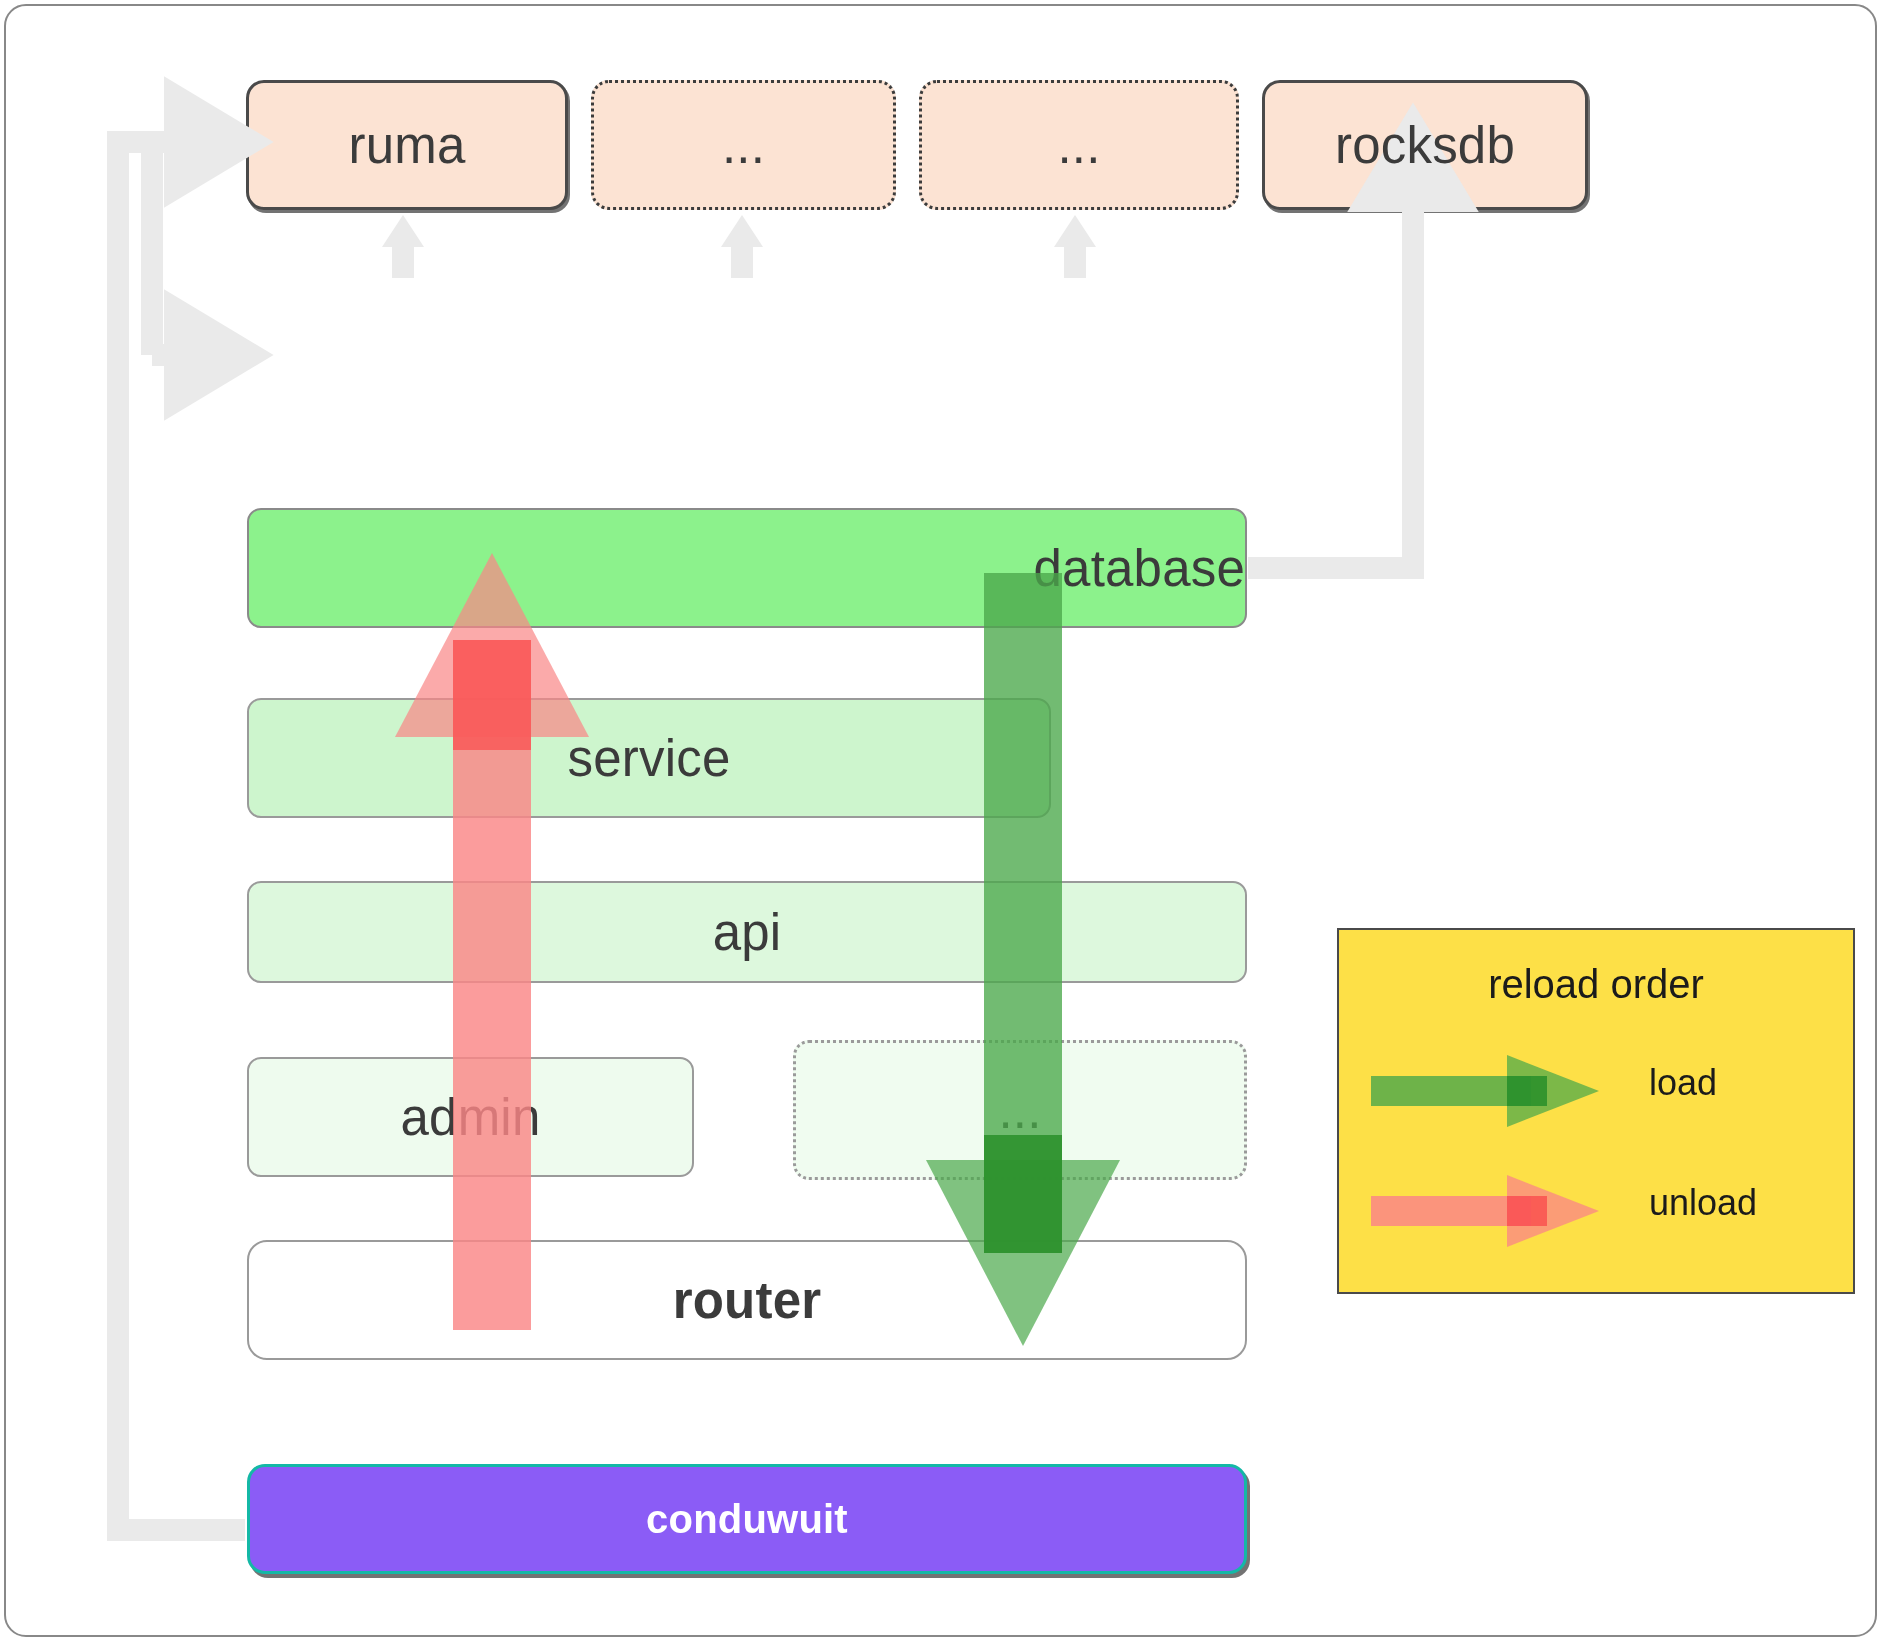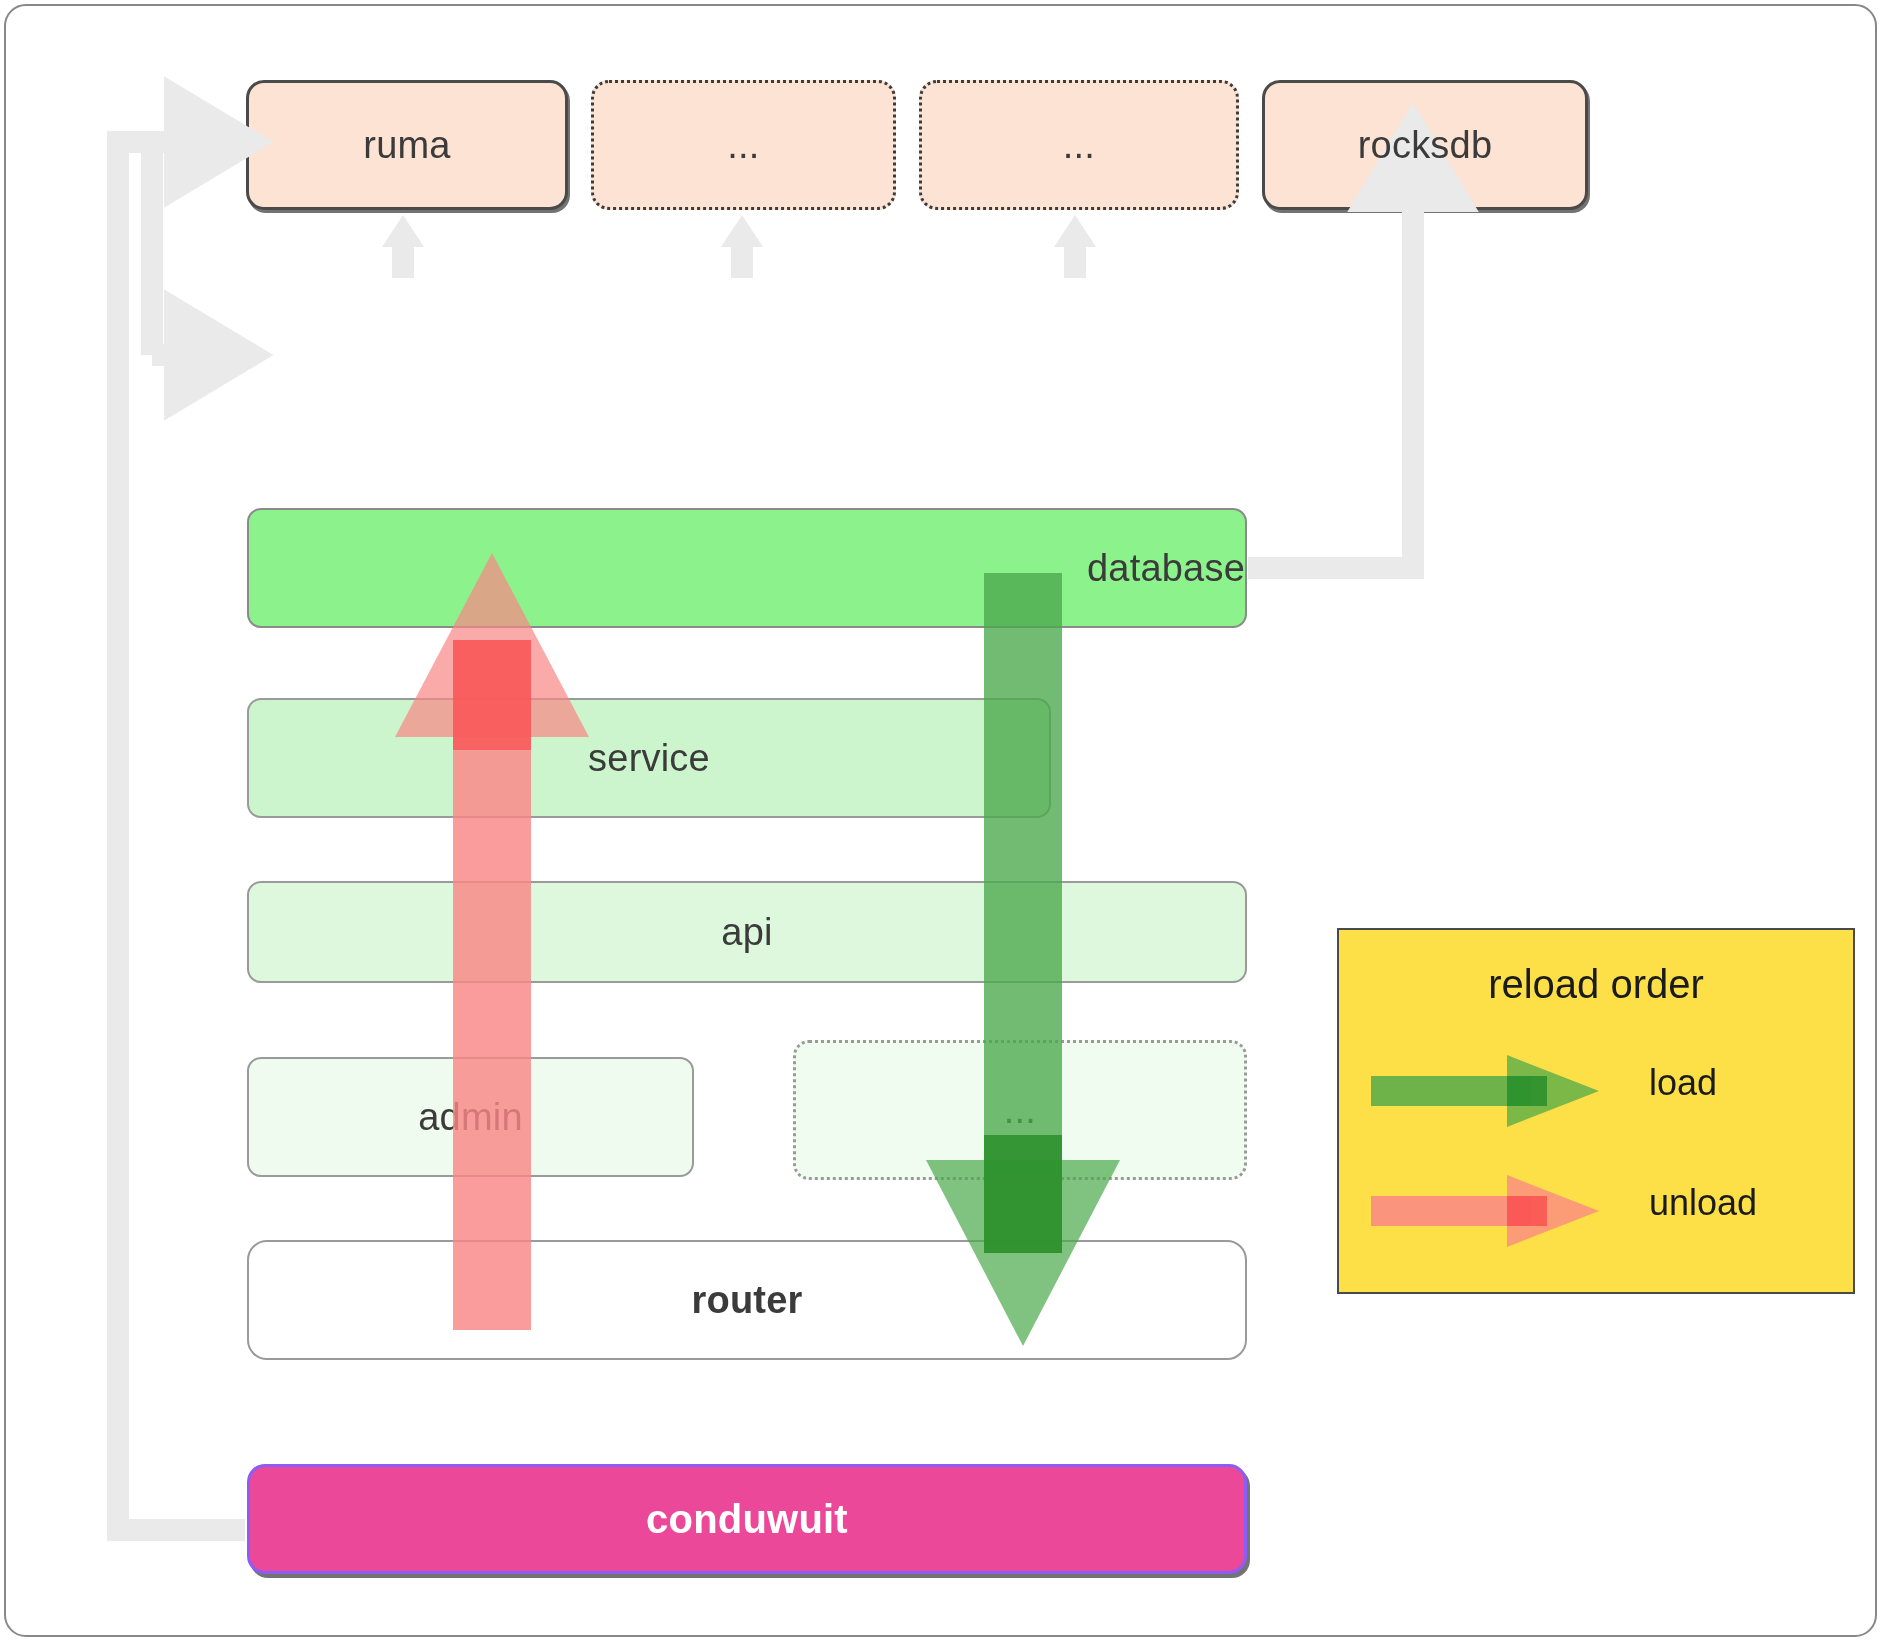--- a/index.html
+++ b/index.html
@@ -30,21 +30,21 @@
     background: #ffffff;
   }
   
   .node {
     position: absolute;
     box-sizing: border-box;
     display: flex;
     align-items: center;
     justify-content: center;
     border-radius: 14px;
-    font-size: 38px;
+    font-size: 51px;
     color: #3b3b3b;
     letter-spacing: .2px;
   }
   .node .lbl { position: relative; z-index: 2; pointer-events: none; }
 
   
   .dep {
     background: #fce3d3;
     border: 3px solid #4a4a4a;
     border-radius: 18px;
@@ -93,22 +93,22 @@
   }
   
   .router {
     background: #ffffff;
     border: 2px solid #9a9a9a;
     border-radius: 20px;
     font-weight: bold;
   }
   
   .conduwuit {
-    background: #ec4899;
-    border: 3px solid #8b5cf6;
+    background: #8b5cf6;
+    border: 3px solid #14b8a6;
     border-radius: 18px;
     color: #ffffff;
     font-size: 40px;
     font-weight: bold;
     box-shadow: 3px 4px 0 rgba(0,0,0,.55);
   }
 
   
   .layer {
     position: absolute;

